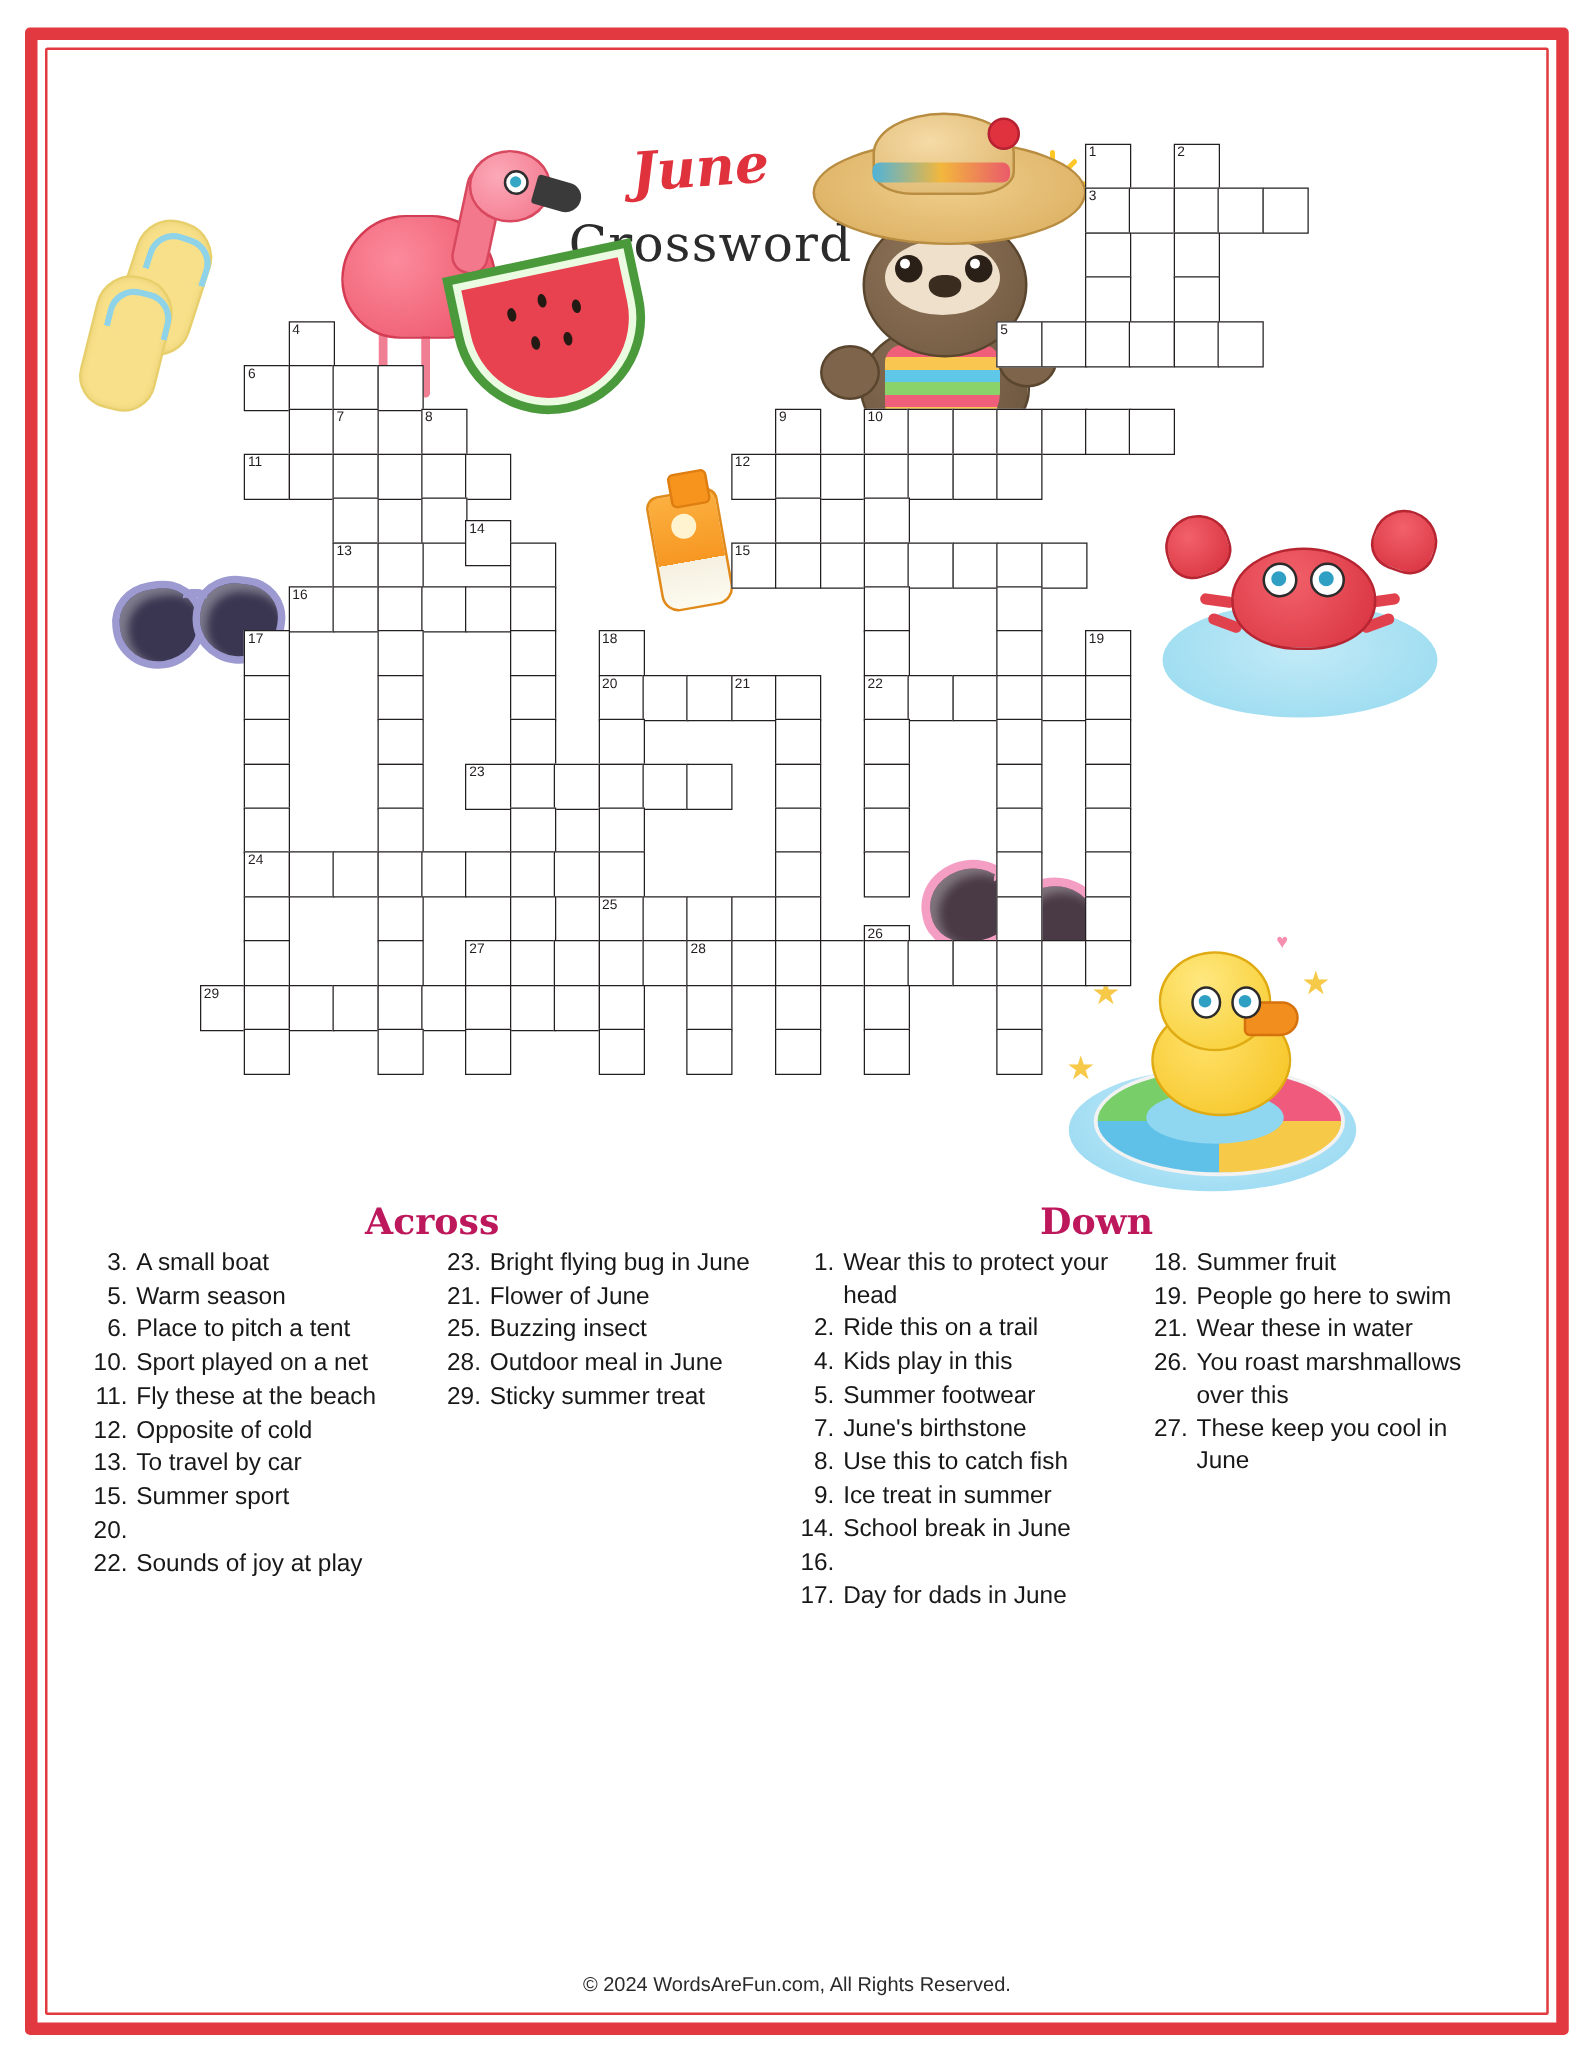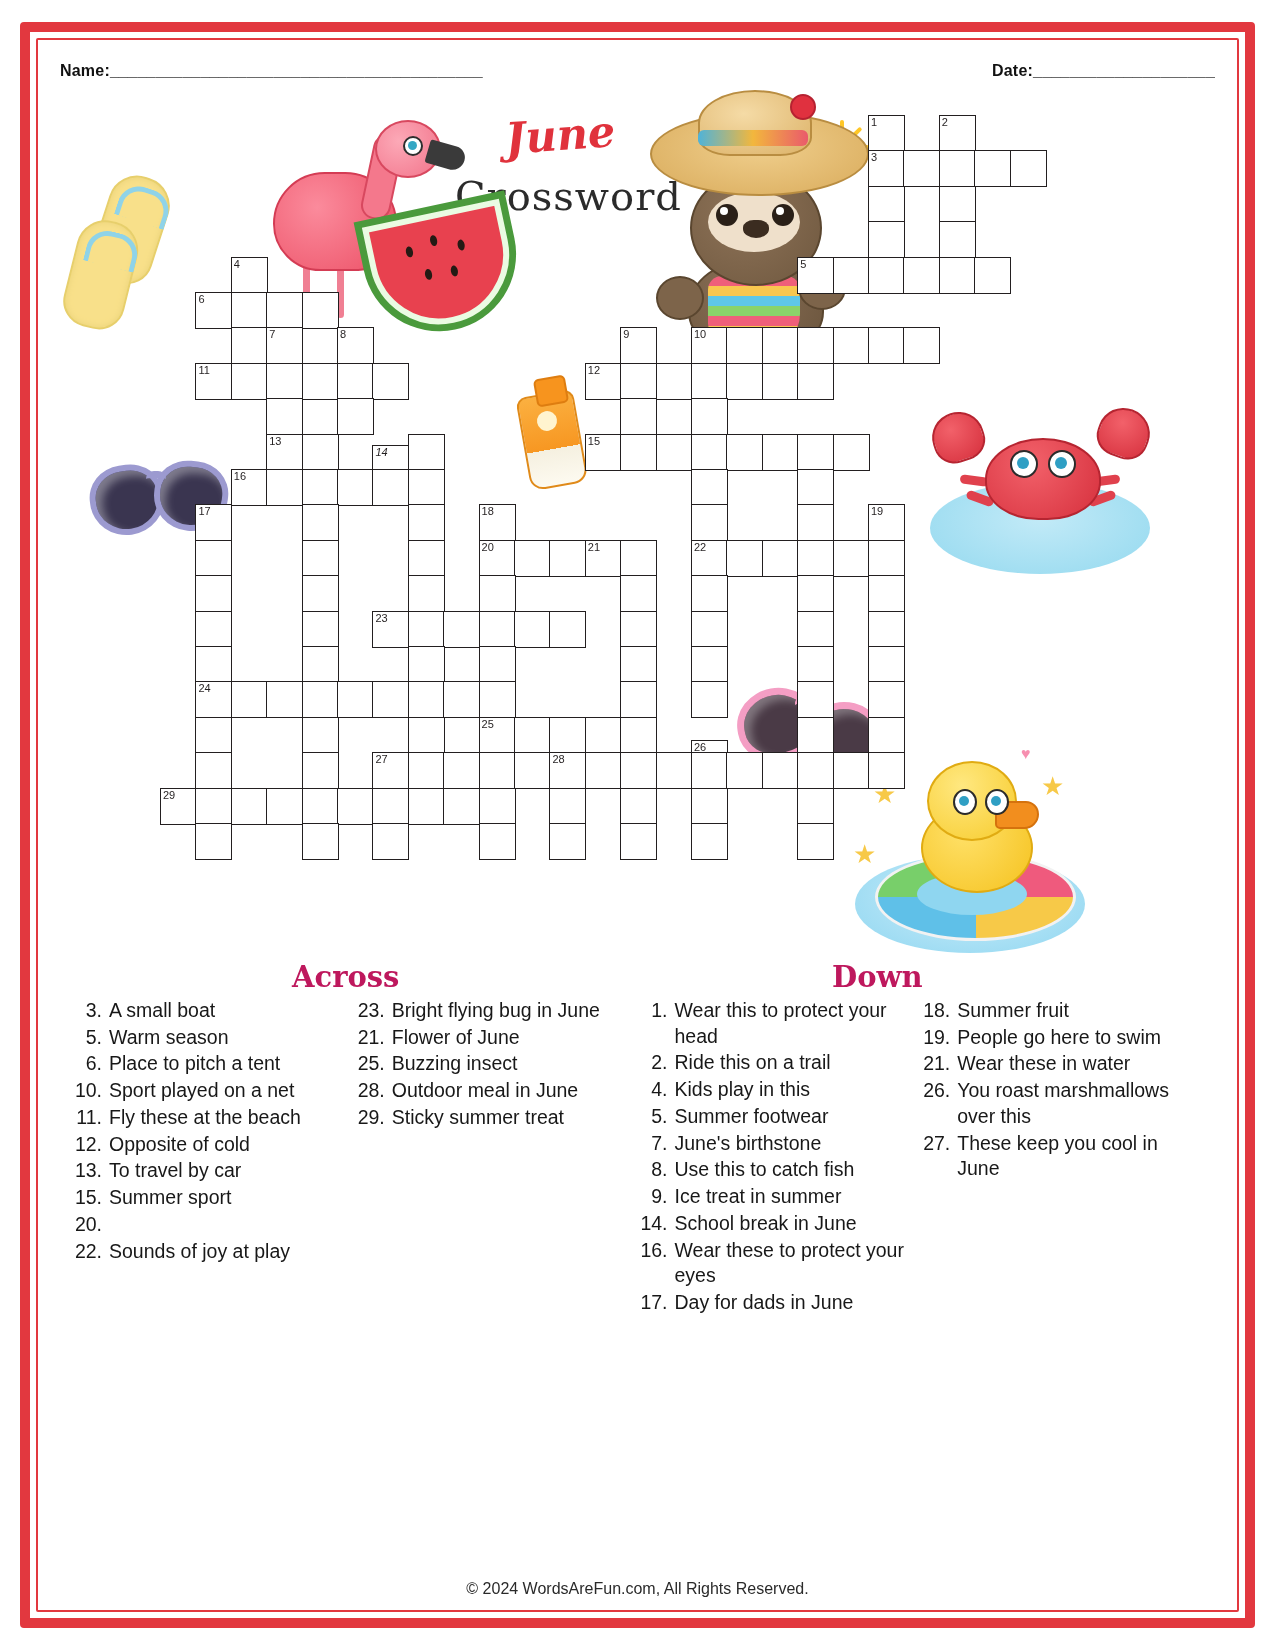--- a/index.html
+++ b/index.html
@@ -211,28 +211,20 @@
     text-align:center;font-size:16px;color:#2a2a2a;
   }
 </style>
 </head>
 <body>
 
 <div class="page">
   <div class="border-outer"></div>
   <div class="border-inner"></div>
 
-  <div class="hdr">
-    <div>
-      <span>Name:</span><span class="line">_________________________________________</span>
-    </div>
-    <div>
-      <span>Date:</span><span class="line">____________________</span>
-    </div>
-  </div>
 
   <div class="title-june">June</div>
   <div class="title-cross">Crossword</div>
 
   <div class="art flipflops">
     <div class="ff ff1">
         <div class="strap"></div>
       </div>
     <div class="ff ff2">
         <div class="strap"></div>
@@ -427,21 +419,21 @@
       <div class="cell" style="left: 601.8px; top: 247.8px;"></div>
       <div class="cell" style="left: 637.2px; top: 247.8px;"></div>
       <div class="cell" style="left: 106.2px; top: 283.2px;"></div>
       <div class="cell" style="left: 177px; top: 283.2px;"></div>
       <div class="cell" style="left: 460.2px; top: 283.2px;"></div>
       <div class="cell" style="left: 531px; top: 283.2px;"></div>
       <div class="cell" style="left: 106.2px; top: 318.6px;">
         <span class="num">13</span>
       </div>
       <div class="cell" style="left: 141.6px; top: 318.6px;"></div>
-      <div class="cell" style="left: 212.4px; top: 330px; font-style: italic;">
+      <div class="cell" style="left: 212.4px; top: 301px;">
         <span class="num">14</span>
       </div>
       <div class="cell" style="left: 247.8px; top: 318.6px;"></div>
       <div class="cell" style="left: 424.8px; top: 318.6px;">
         <span class="num">15</span>
       </div>
       <div class="cell" style="left: 460.2px; top: 318.6px;"></div>
       <div class="cell" style="left: 495.6px; top: 318.6px;"></div>
       <div class="cell" style="left: 531px; top: 318.6px;"></div>
       <div class="cell" style="left: 566.4px; top: 318.6px;"></div>
@@ -700,21 +692,20 @@
             <li>
               <span class="n">9.</span>
               <span class="t">Ice treat in summer</span>
             </li>
             <li>
               <span class="n">14.</span>
               <span class="t">School break in June</span>
             </li>
             <li>
               <span class="n">16.</span>
-              <span class="t">Wear these to protect your eyes</span>
             </li>
             <li>
               <span class="n">17.</span>
               <span class="t">Day for dads in June</span>
             </li>
           </ol>
         </div>
       <div class="col">
           <ol id="downB">
             <li>

